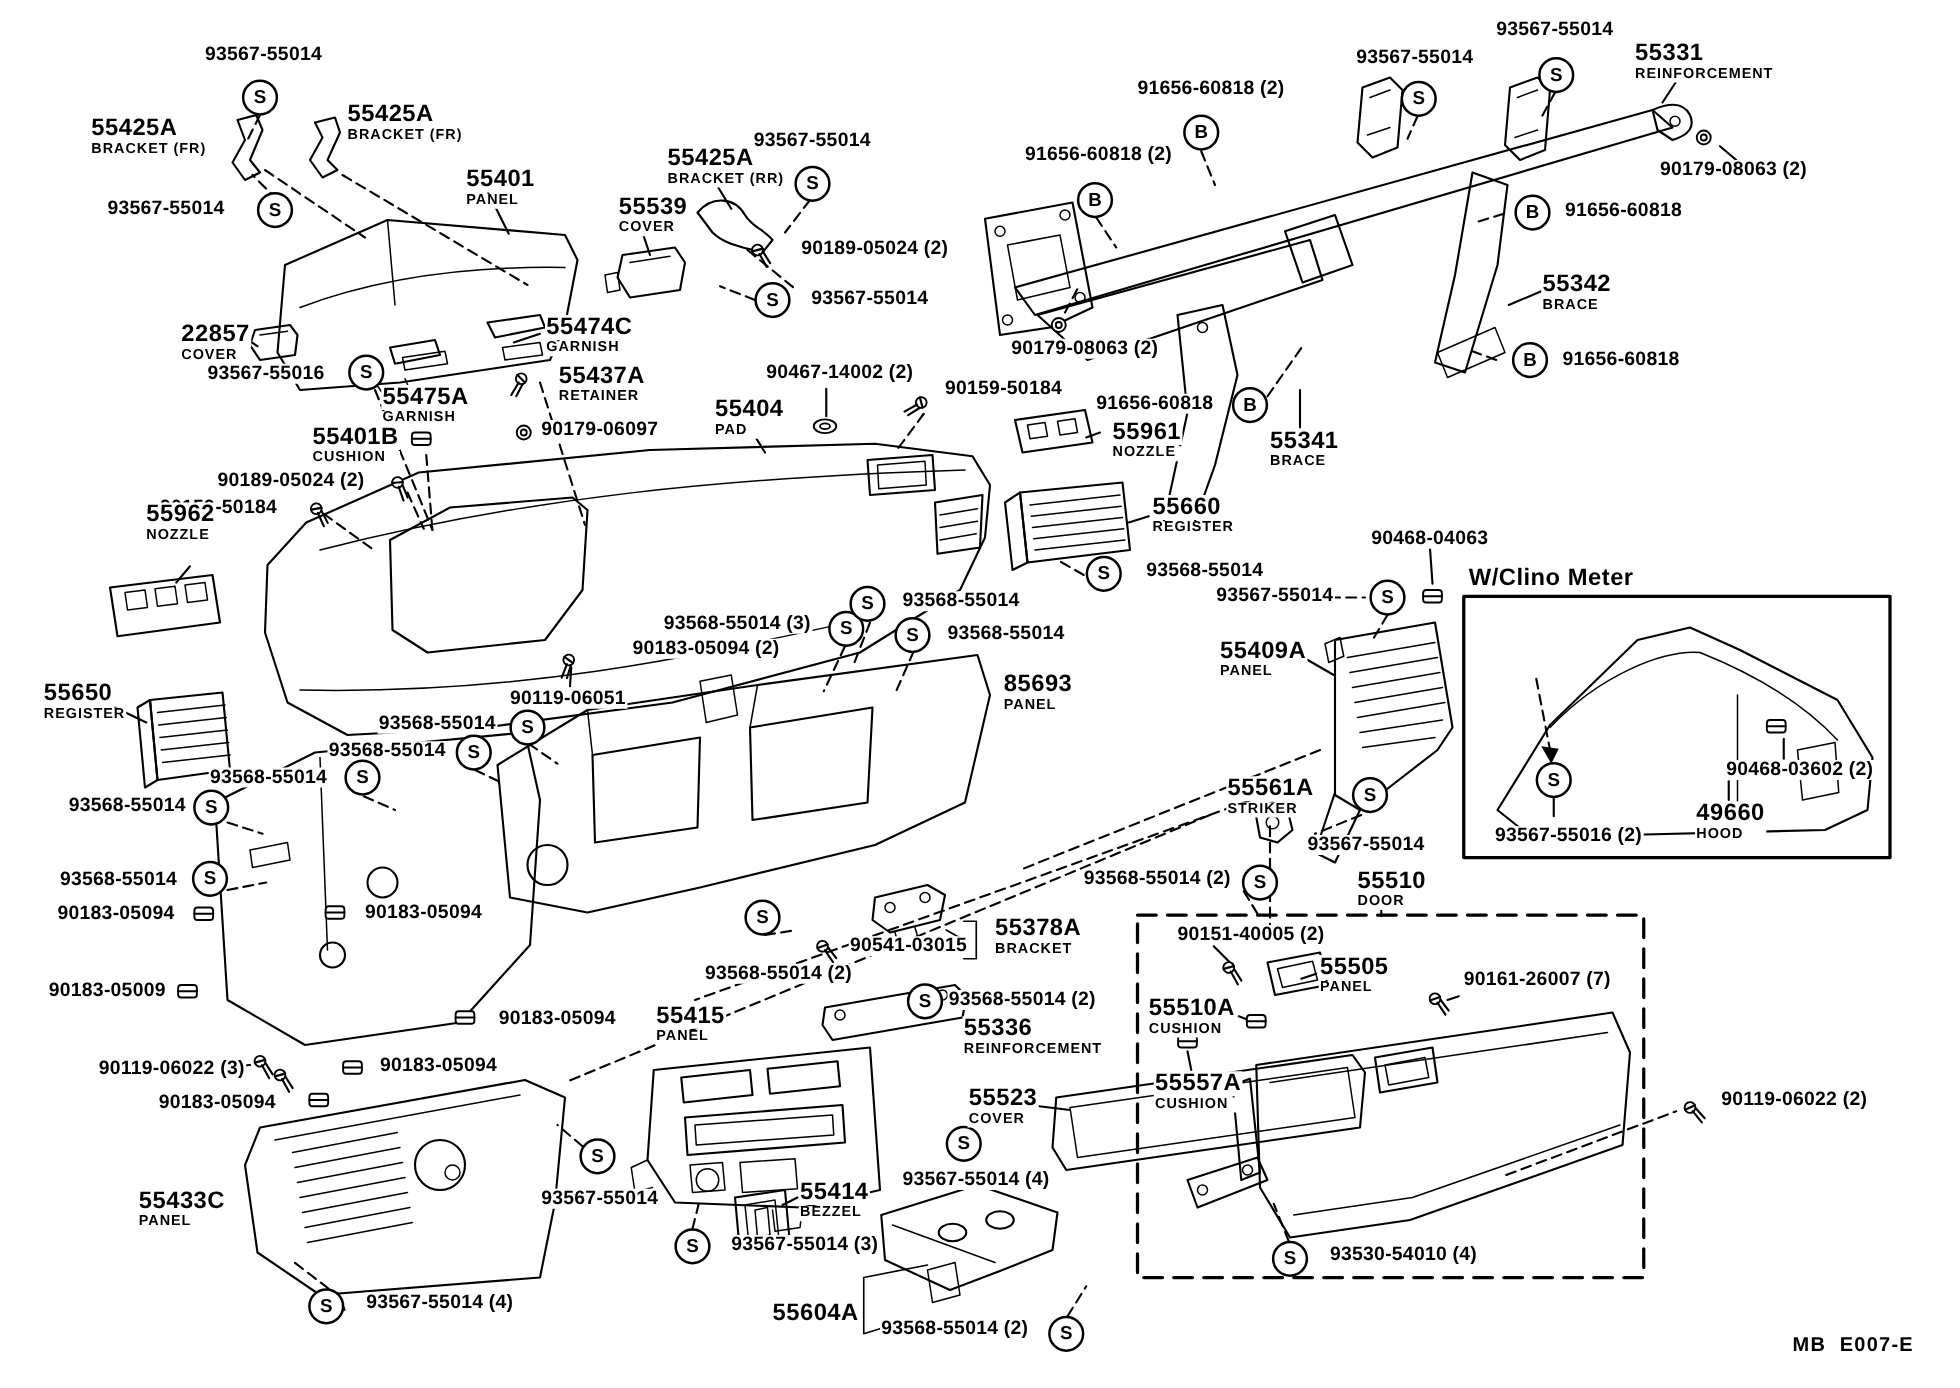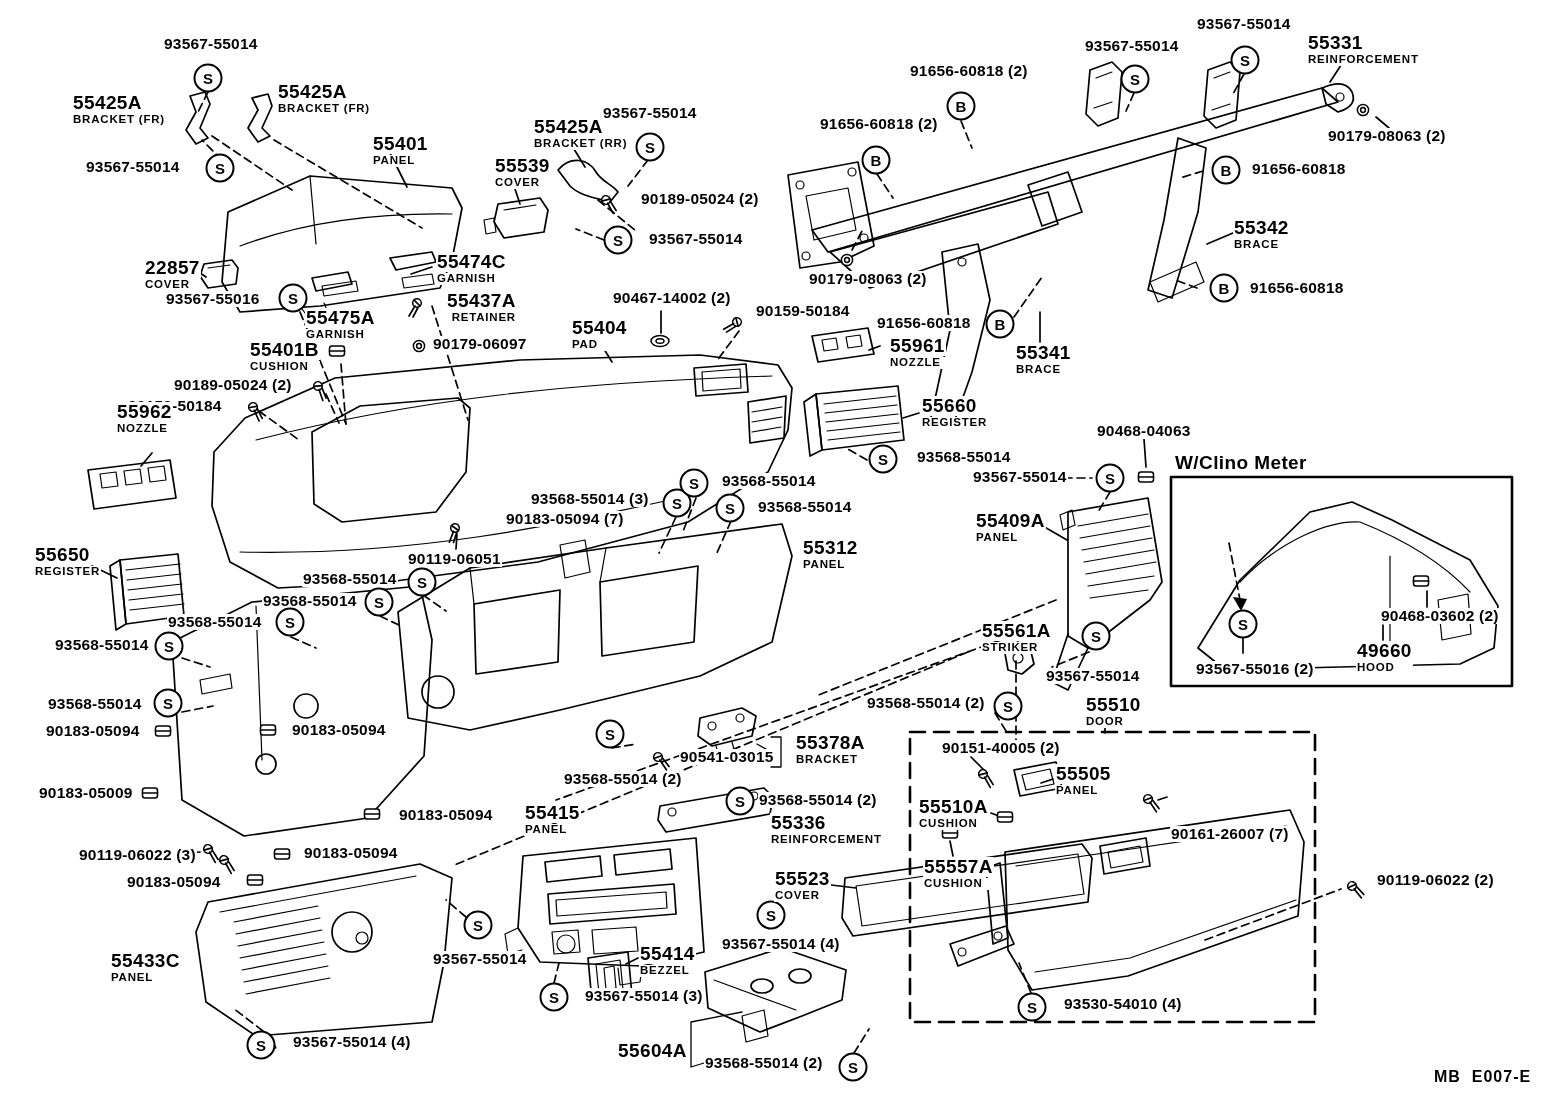--- a/index.html
+++ b/index.html
@@ -496,21 +496,21 @@
         <div class="num">90159-50184</div>
       </div>
       <div class="lbl big" style="left: 116px; top: 402px;">
         <div class="num">55962</div>
         <div class="sub">NOZZLE</div>
       </div>
       <div class="lbl big" style="left: 34px; top: 545px;">
         <div class="num">55650</div>
         <div class="sub">REGISTER</div>
       </div>
-      <div class="lbl big" style="left: 446px; top: 291px; text-align: right;">
+      <div class="lbl big" style="left: 446px; top: 291px;">
         <div class="num">55437A</div>
         <div class="sub">RETAINER</div>
       </div>
       <div class="lbl" style="left: 432px; top: 336px;">
         <div class="num">90179-06097</div>
       </div>
       <div class="lbl big" style="left: 571px; top: 318px;">
         <div class="num">55404</div>
         <div class="sub">PAD</div>
       </div>
@@ -609,35 +609,35 @@
       <div class="sym" style="left: 677px; top: 503px;">S</div>
       <div class="lbl" style="left: 721px; top: 473px;">
         <div class="num">93568-55014</div>
       </div>
       <div class="sym" style="left: 694px; top: 483px;">S</div>
       <div class="lbl" style="left: 757px; top: 499px;">
         <div class="num">93568-55014</div>
       </div>
       <div class="sym" style="left: 730px; top: 508px;">S</div>
       <div class="lbl" style="left: 505px; top: 511px;">
-        <div class="num">90183-05094 (7)</div>
+        <div class="num">90183-05094 (2)</div>
       </div>
       <div class="lbl" style="left: 407px; top: 551px;">
         <div class="num">90119-06051</div>
       </div>
       <div class="lbl" style="left: 302px; top: 571px;">
         <div class="num">93568-55014</div>
       </div>
       <div class="sym" style="left: 422px; top: 582px;">S</div>
       <div class="lbl" style="left: 262px; top: 593px;">
         <div class="num">93568-55014</div>
       </div>
       <div class="sym" style="left: 379px; top: 602px;">S</div>
       <div class="lbl big" style="left: 802px; top: 538px;">
-        <div class="num">55312</div>
+        <div class="num">85693</div>
         <div class="sub">PANEL</div>
       </div>
       <div class="lbl" style="left: 167px; top: 614px;">
         <div class="num">93568-55014</div>
       </div>
       <div class="sym" style="left: 290px; top: 622px;">S</div>
       <div class="lbl" style="left: 54px; top: 637px;">
         <div class="num">93568-55014</div>
       </div>
       <div class="sym" style="left: 169px; top: 646px;">S</div>
@@ -744,21 +744,21 @@
         <div class="num">90151-40005 (2)</div>
       </div>
       <div class="lbl big" style="left: 1055px; top: 764px;">
         <div class="num">55505</div>
         <div class="sub">PANEL</div>
       </div>
       <div class="lbl big" style="left: 918px; top: 797px;">
         <div class="num">55510A</div>
         <div class="sub">CUSHION</div>
       </div>
-      <div class="lbl" style="left: 1170px; top: 826px;">
+      <div class="lbl" style="left: 1170px; top: 776px;">
         <div class="num">90161-26007 (7)</div>
       </div>
       <div class="lbl big" style="left: 923px; top: 857px;">
         <div class="num">55557A</div>
         <div class="sub">CUSHION</div>
       </div>
       <div class="lbl" style="left: 1063px; top: 996px;">
         <div class="num">93530-54010 (4)</div>
       </div>
       <div class="sym" style="left: 1032px; top: 1007px;">S</div>

